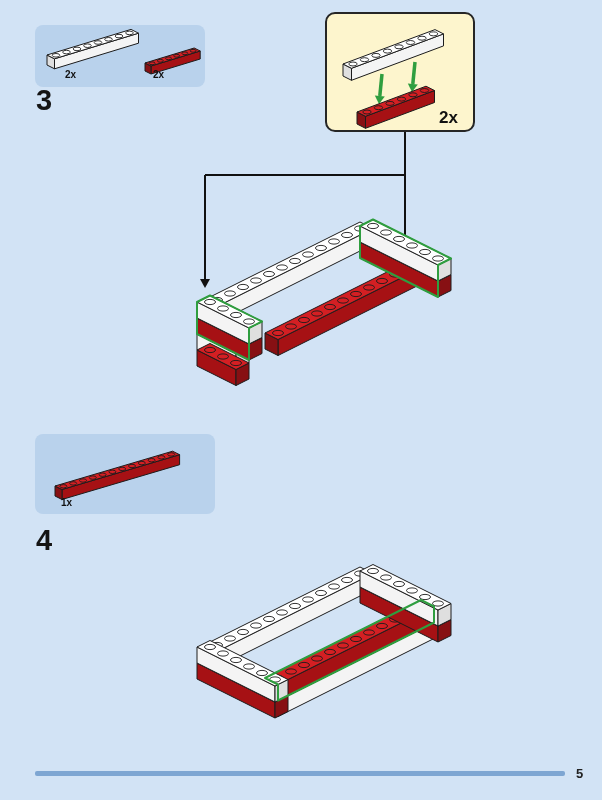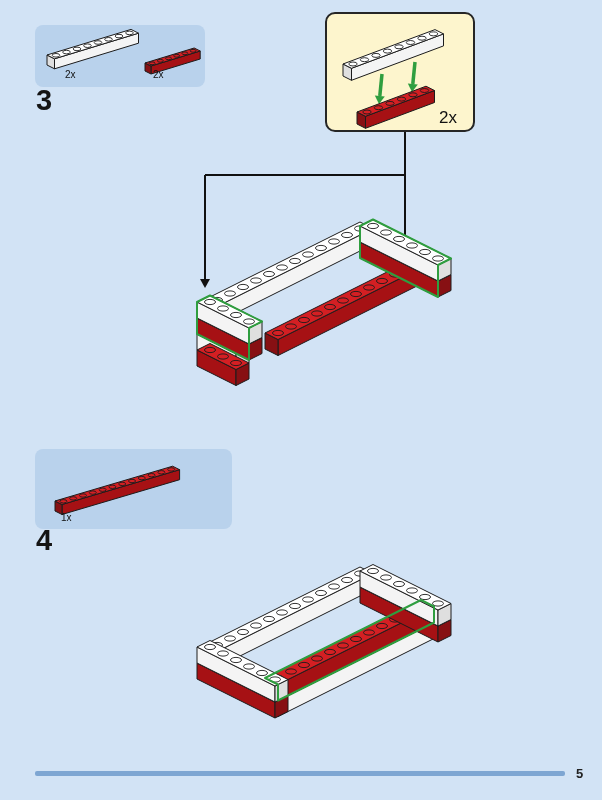--- a/index.html
+++ b/index.html
@@ -1,28 +1,28 @@
 <!DOCTYPE html>
 <html style="--background: #d2e3f5; --parts-box-bg: #b9d2ec; --callout-bg: #fdf5cd; --callout-border: #262626; --footer-bar: #7ea6d2; --outline: #1c1c1c; --arrow: #111111; --highlight-green: #2f9e3f; --brick-white-top: #ffffff; --brick-white-front: #f4f4f4; --brick-white-side: #dfdfdf; --brick-red-top: #d41f23; --brick-red-front: #a61114; --brick-red-side: #871013;"><head>
 <meta charset="utf-8">
 <style>
   *{margin:0;padding:0;box-sizing:border-box}
   html,body{width:602px;height:800px}
   body{position:relative;font-family:"Liberation Sans",sans-serif;background:#fff}
   .page{position:absolute;inset:0;background:var(--background,#d2e3f5);overflow:hidden}
   .parts-box{position:absolute;background:var(--parts-box-bg,#b9d2ec);border-radius:8px}
   #pb1{left:35px;top:25px;width:170px;height:62px}
-  #pb2{left:35px;top:449px;width:197px;height:80px}
+  #pb2{left:35px;top:434px;width:180px;height:80px}
   .callout{position:absolute;left:325px;top:12px;width:150px;height:120px;
            background:var(--callout-bg,#fdf5cd);border:2px solid var(--callout-border,#222);
            border-radius:10px}
   .step-number{position:absolute;font-size:29px;font-weight:bold;color:#141414;line-height:1}
   #step3-number{left:36px;top:86px}
   #step4-number{left:36px;top:526px}
-  .count{position:absolute;font-weight:normal;color:#111;line-height:1}
+  .count{position:absolute;font-weight:bold;color:#111;line-height:1}
   .count-sm{font-size:10px}
   .count-lg{font-size:17px}
   svg{position:absolute;overflow:visible;display:block}
   .box-svg{left:0;top:0}
   #svg-arrows{left:150px;top:128px}
   #svg-fig3{left:170px;top:206px}
   #svg-fig4{left:170px;top:551px}
   .footer-bar{position:absolute;left:35px;top:771px;width:530px;height:5px;
               background:var(--footer-bar,#7ea6d2);border-radius:2px}
   .page-number{position:absolute;left:576px;top:766px;font-size:13px;font-weight:bold;color:#222}

